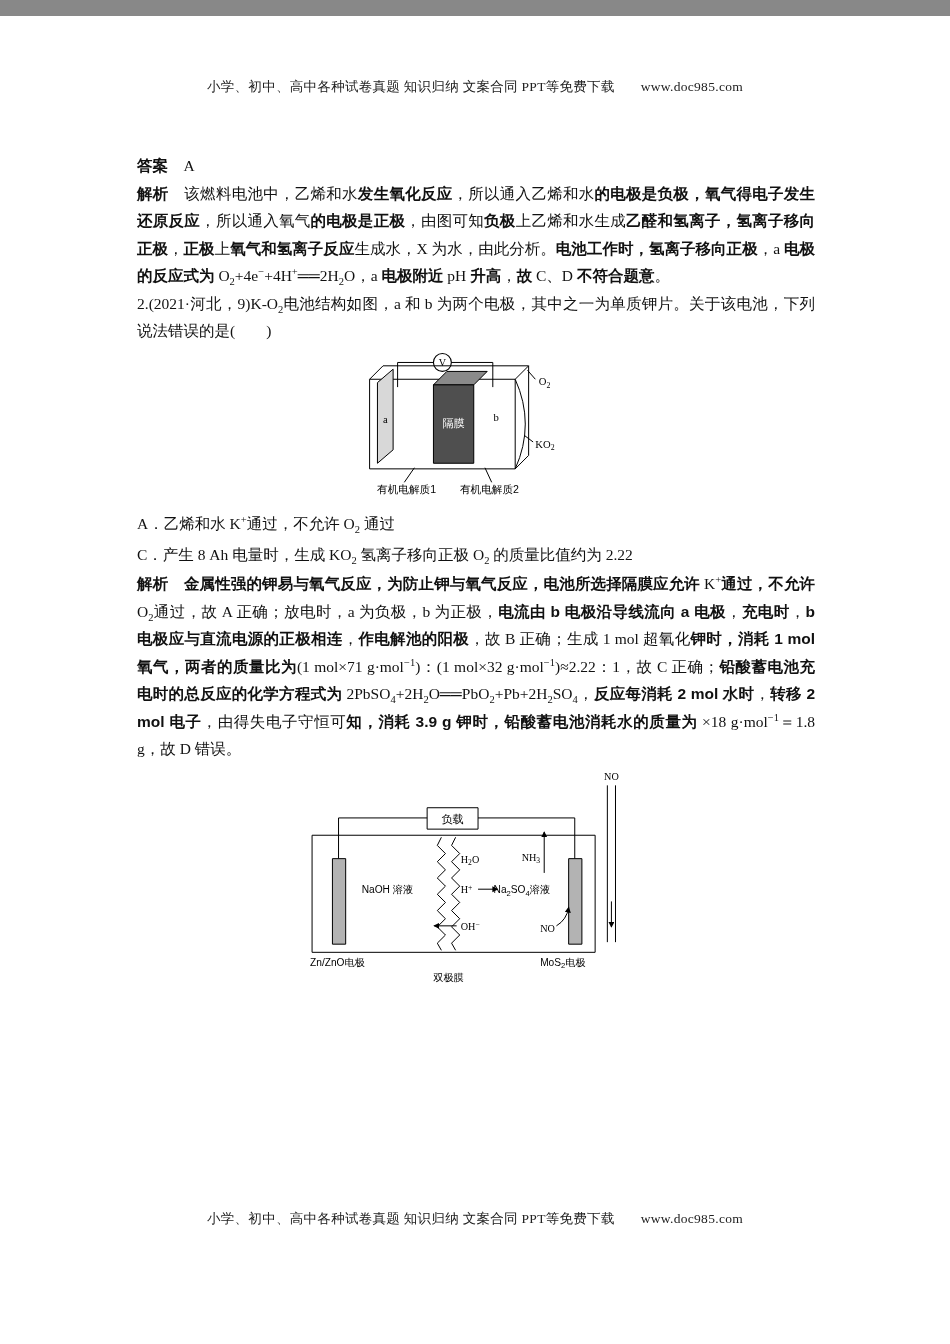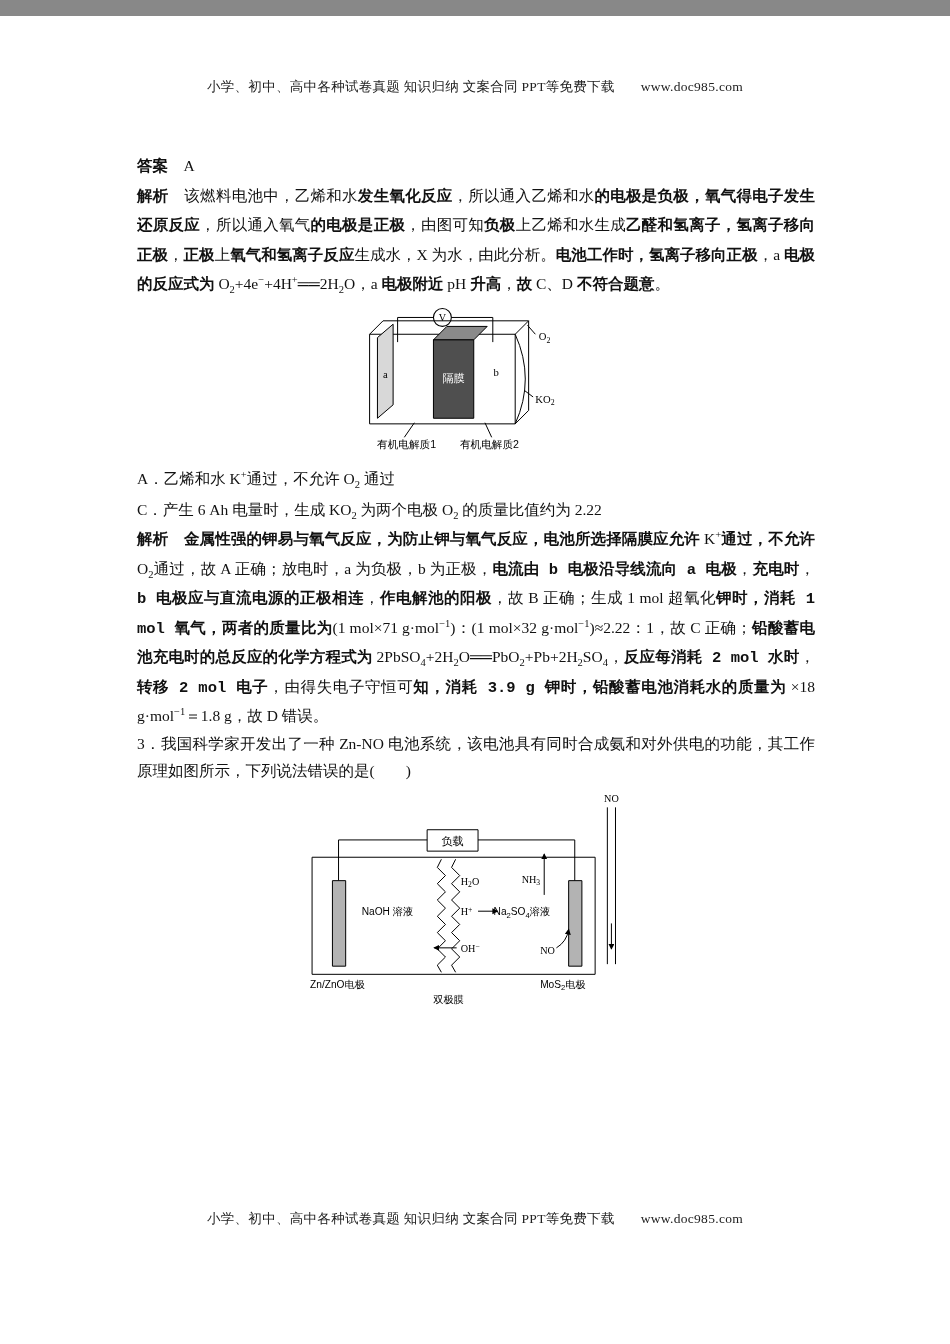--- a/index.html
+++ b/index.html
@@ -5,39 +5,40 @@
   html,body{margin:0;padding:0;background:#888;}
   .page{position:relative;width:950px;height:1344px;background:#fff;margin:16px auto;overflow:hidden;
         font-family:"Liberation Serif","DejaVu Serif",serif;color:#111;}
   .runline{position:absolute;left:0;width:100%;text-align:center;font-size:13.5px;color:#222;letter-spacing:.3px;}
   .runline .url{margin-left:26px;}
   .header{top:62px;}
   .footer{bottom:132px;}
   .content{position:absolute;top:136px;left:137px;width:678px;font-size:15.5px;line-height:27.5px;text-align:justify;}
   .content p{margin:0;padding:0;}
   .opt{line-height:31px;}
-  .b{font-weight:700;font-family:Liberation Mono, monospace;}
+  .b{font-weight:700;font-family:Liberation Sans, sans-serif;}
   sub,sup{font-size:.68em;line-height:0;}
   figure{margin:6px 0 4px 0;text-align:center;}
   svg text{font-family:"Liberation Serif","DejaVu Serif",serif;}
   svg .cn{font-family:"Liberation Sans","DejaVu Sans",sans-serif;}
   svg line,svg polyline,svg path,svg rect,svg polygon{vector-effect:non-scaling-stroke;}
 </style>
 </head>
 <body>
 
 <div class="page">
 
   <div class="runline header">
     <span>小学、初中、高中各种试卷真题 知识归纳 文案合同 PPT等免费下载</span><span class="url">www.doc985.com</span>
   </div>
 
   <div class="content">
     <p><span class="b">答案</span><span>　A</span></p>
     <p><span class="b">解析</span><span>　该燃料电池中，乙烯和水</span><span class="b">发生氧化反应</span><span>，所以通入乙烯和水</span><span class="b">的电极是负极，氧气得电子发生还原反应</span><span>，所以通入氧气</span><span class="b">的电极是正极</span><span>，由图可知</span><span class="b">负极</span><span>上乙烯和水生成</span><span class="b">乙醛和氢离子，氢离子移向正极</span><span>，</span><span class="b">正极</span><span>上</span><span class="b">氧气和氢离子反应</span><span>生成水，X 为水，由此分析。</span><span class="b">电池工作时，氢离子移向正极</span><span>，a </span><span class="b">电极的反应式为</span><span> O</span><sub>2</sub><span>+4e</span><sup>−</sup><span>+4H</span><sup>+</sup><span>══2H</span><sub>2</sub><span>O，a </span><span class="b">电极附近</span><span> pH </span><span class="b">升高</span><span>，</span><span class="b">故</span><span> C、D </span><span class="b">不符合题意</span><span>。</span></p>
+    <p><span>2.(2021·河北，9)K-O</span><sub>2</sub><span>电池结构如图，a 和 b 为两个电极，其中之一为单质钾片。关于该电池，下列说法错误的是(　　)</span></p>
 
     <figure>
       <svg width="224" height="145" viewBox="0 0 200 129">
         <defs>
           <marker id="ah1" markerWidth="7" markerHeight="7" refX="5" refY="3" orient="auto">
             <path d="M0,0L6,3L0,6z" fill="#000"></path>
           </marker>
         </defs>
 
         <circle cx="70" cy="10" r="8" fill="none" stroke="#000"></circle>
@@ -64,23 +65,22 @@
         <text x="153" y="86" font-size="9.5"><tspan>KO</tspan><tspan dy="2.5" font-size="7">2</tspan></text>
 
         <line x1="45" y1="104" x2="36" y2="117" stroke="#000"></line>
         <line x1="108" y1="104" x2="114" y2="117" stroke="#000"></line>
         <text x="38" y="127" font-size="9.5" text-anchor="middle" class="cn">有机电解质1</text>
         <text x="112" y="127" font-size="9.5" text-anchor="middle" class="cn">有机电解质2</text>
       </svg>
     </figure>
 
     <p class="opt"><span>A．乙烯和水 K</span><sup>+</sup><span>通过，不允许 O</span><sub>2</sub><span> 通过</span></p>
-    <p class="opt"><span>C．产生 6 Ah 电量时，生成 KO</span><sub>2</sub><span> 为两个电极 O</span><sub>2</sub><span> 的质量比值约为 2.22</span></p>
+    <p class="opt"><span>C．产生 8 Ah 电量时，生成 KO</span><sub>2</sub><span> 氢离子移向正极 O</span><sub>2</sub><span> 的质量比值约为 2.22</span></p>
     <p><span class="b">解析</span><span>　</span><span class="b">金属性强的钾易与氧气反应，为防止钾与氧气反应，电池所选择隔膜应允许</span><span> K</span><sup>+</sup><span class="b">通过，</span><span class="b">不允许</span><span> O</span><sub>2</sub><span>通过，故 A 正确；放电时，a 为负极，b 为正极，</span><span class="b">电流由 b 电极沿导线流向 a 电极</span><span>，</span><span class="b">充电时</span><span>，</span><span class="b">b 电极应与直流电源的正极相连</span><span>，</span><span class="b">作电解池的阳极</span><span>，故 B 正确；生成 1 mol 超氧化</span><span class="b">钾时，</span><span class="b">消耗 1 mol 氧气，</span><span class="b">两者的质量比为</span><span>(1 mol×71 g·mol</span><sup>−1</sup><span>)：(1 mol×32 g·mol</span><sup>−1</sup><span>)≈2.22：1，故 C 正确；</span><span class="b">铅酸蓄电池充电时的总反应的化学方程式为</span><span> 2PbSO</span><sub>4</sub><span>+</span><span>2H</span><sub>2</sub><span>O══PbO</span><sub>2</sub><span>+Pb+2H</span><sub>2</sub><span>SO</span><sub>4</sub><span>，</span><span class="b">反应每消耗 2 mol 水时</span><span>，</span><span class="b">转移 2 mol 电子</span><span>，由得失电子守恒可</span><span class="b">知，</span><span class="b">消耗 3.9 g 钾时，</span><span class="b">铅酸蓄电池消耗水的质量为</span><span> ×18 g·mol</span><sup>−1</sup><span>＝1.8 g，故 D 错误。</span></p>
-    <p><span>3．我国科学家开发出了一种 Zn-NO 电池系统，该电池具有同时合成氨和对外供电的功能，其工作原理如图所示，下列说法错误的是(　　)</span></p>
 
     <figure>
       <svg width="336" height="218" viewBox="0 0 330 214">
         <defs>
           <marker id="ah2" markerWidth="7" markerHeight="7" refX="5" refY="3" orient="auto">
             <path d="M0,0L6,3L0,6z" fill="#000"></path>
           </marker>
         </defs>
 
         <rect x="117" y="38" width="50" height="21" fill="#fff" stroke="#000"></rect>

